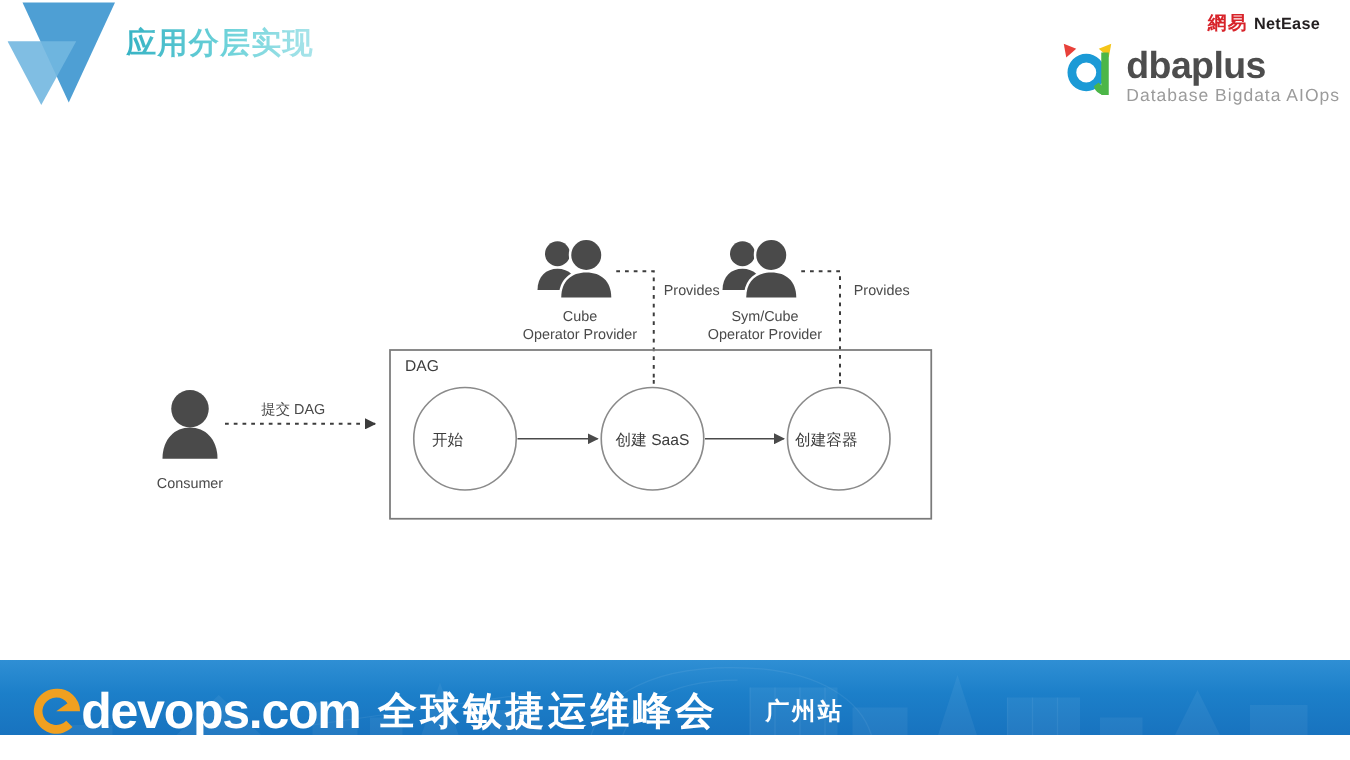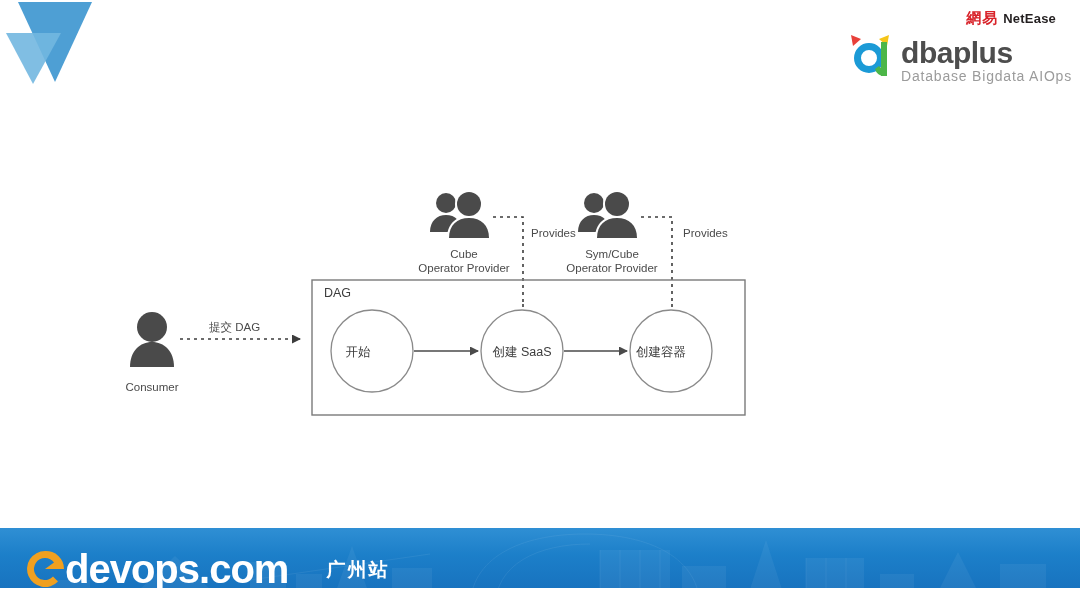--- a/index.html
+++ b/index.html
@@ -179,20 +179,21 @@
 </head>
 <body>
 
 <div id="slide-header">
 
   <svg id="logo-triangles" viewBox="0 0 86 84" xmlns="http://www.w3.org/2000/svg">
     <polygon points="12,2 86,2 49,82" fill="#4e9fd4"></polygon>
     <polygon points="0,33 55,33 27,84" fill="#72b7e0" opacity="0.9"></polygon>
   </svg>
 
+  <div id="page-title">应用分层实现</div>
 
   <div id="netease-logo">
     <span id="netease-cn">網易</span>
     <span id="netease-en">NetEase</span>
   </div>
 
   <div id="dbaplus-logo">
     <svg id="dbaplus-mark" viewBox="0 0 52 52" xmlns="http://www.w3.org/2000/svg">
       <polygon points="6,4 16,8 8,15" fill="#e8403a"></polygon>
       <polygon points="44,4 34,8 42,15" fill="#f5c518"></polygon>
@@ -317,15 +318,16 @@
     </g>
   </svg>
 
   <div id="footer-content">
     <div id="gdevops-wordmark">
       <svg id="gdevops-g" width="46" height="46" viewBox="0 0 46 46" xmlns="http://www.w3.org/2000/svg">
         <path d="M23 5 a18 18 0 1 0 13 30.5 l-5 -5 A11 11 0 1 1 23 12 a11 11 0 0 1 9 4.6 L23 23 L42 23 A18 18 0 0 0 23 5 z" fill="#f0a020"></path>
       </svg>
       <span id="gdevops-text">devops.com</span>
     </div>
+    <span id="summit-name">全球敏捷运维峰会</span>
     <span id="summit-city">广州站</span>
   </div>
 </div>
 
 </body></html>

